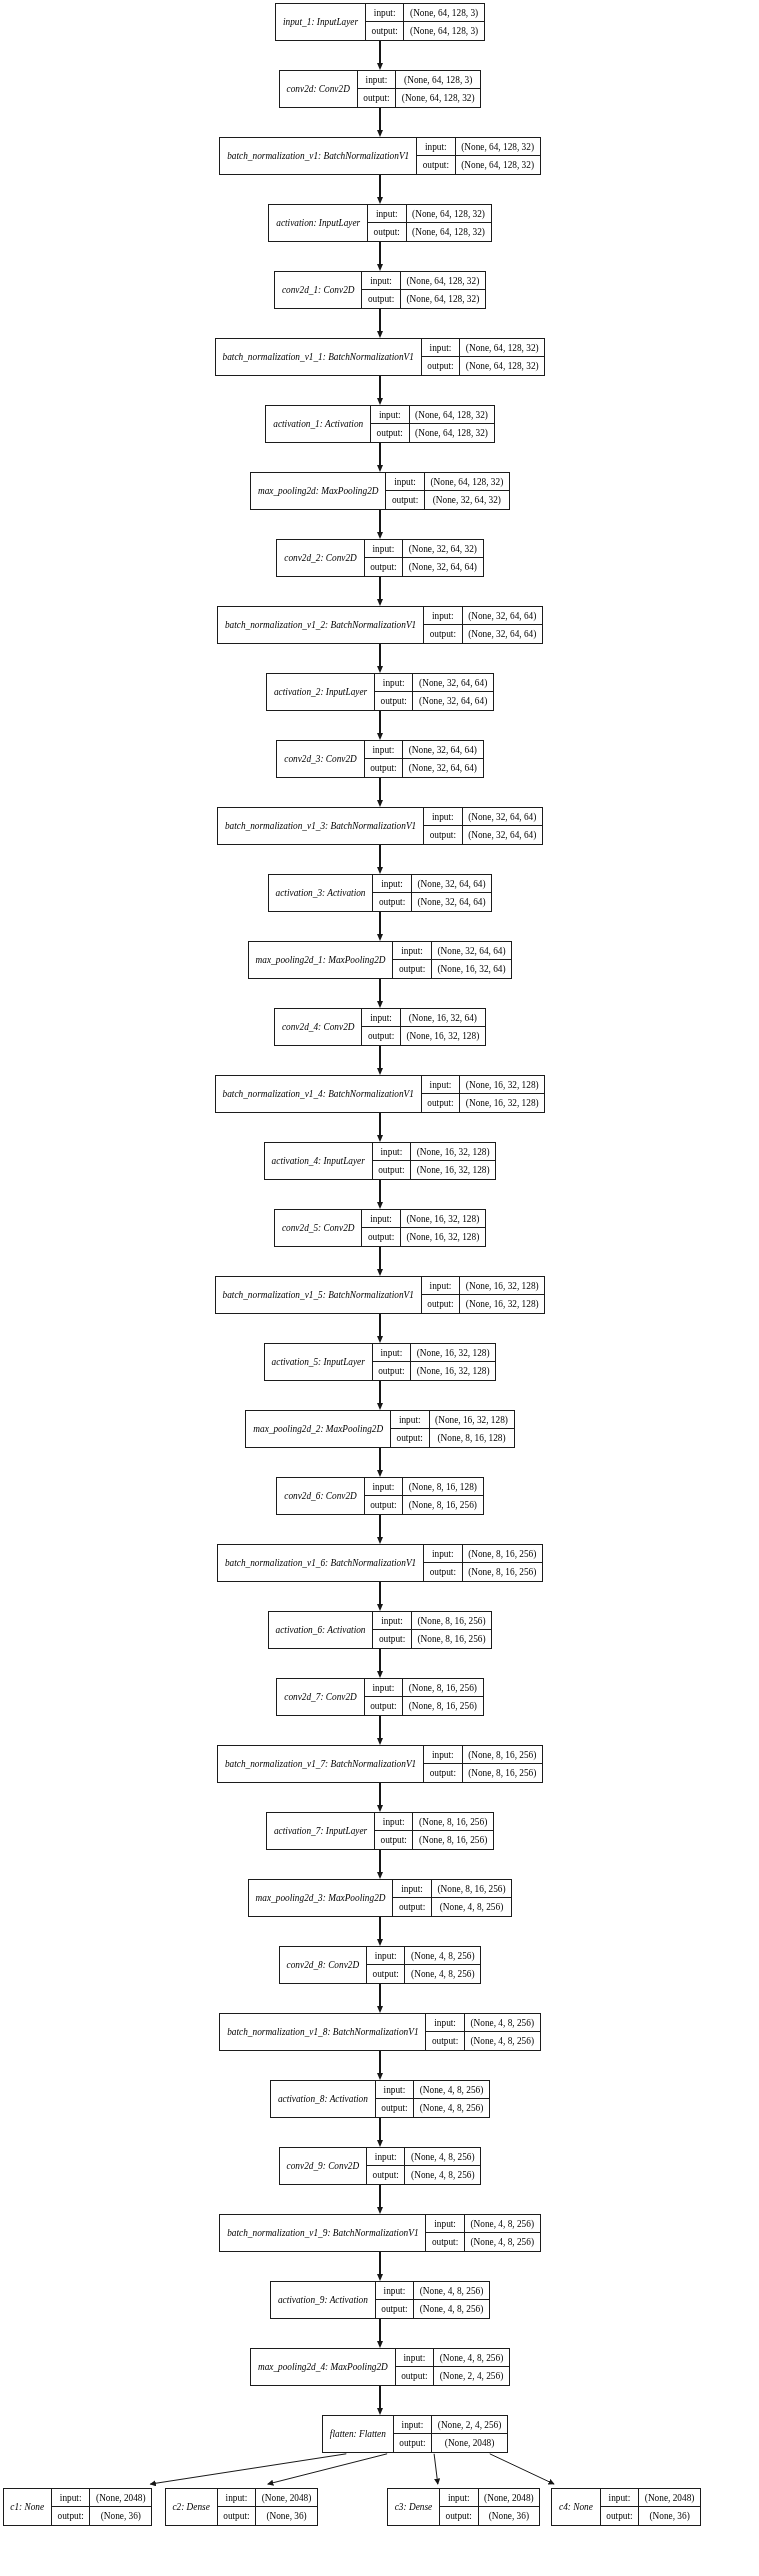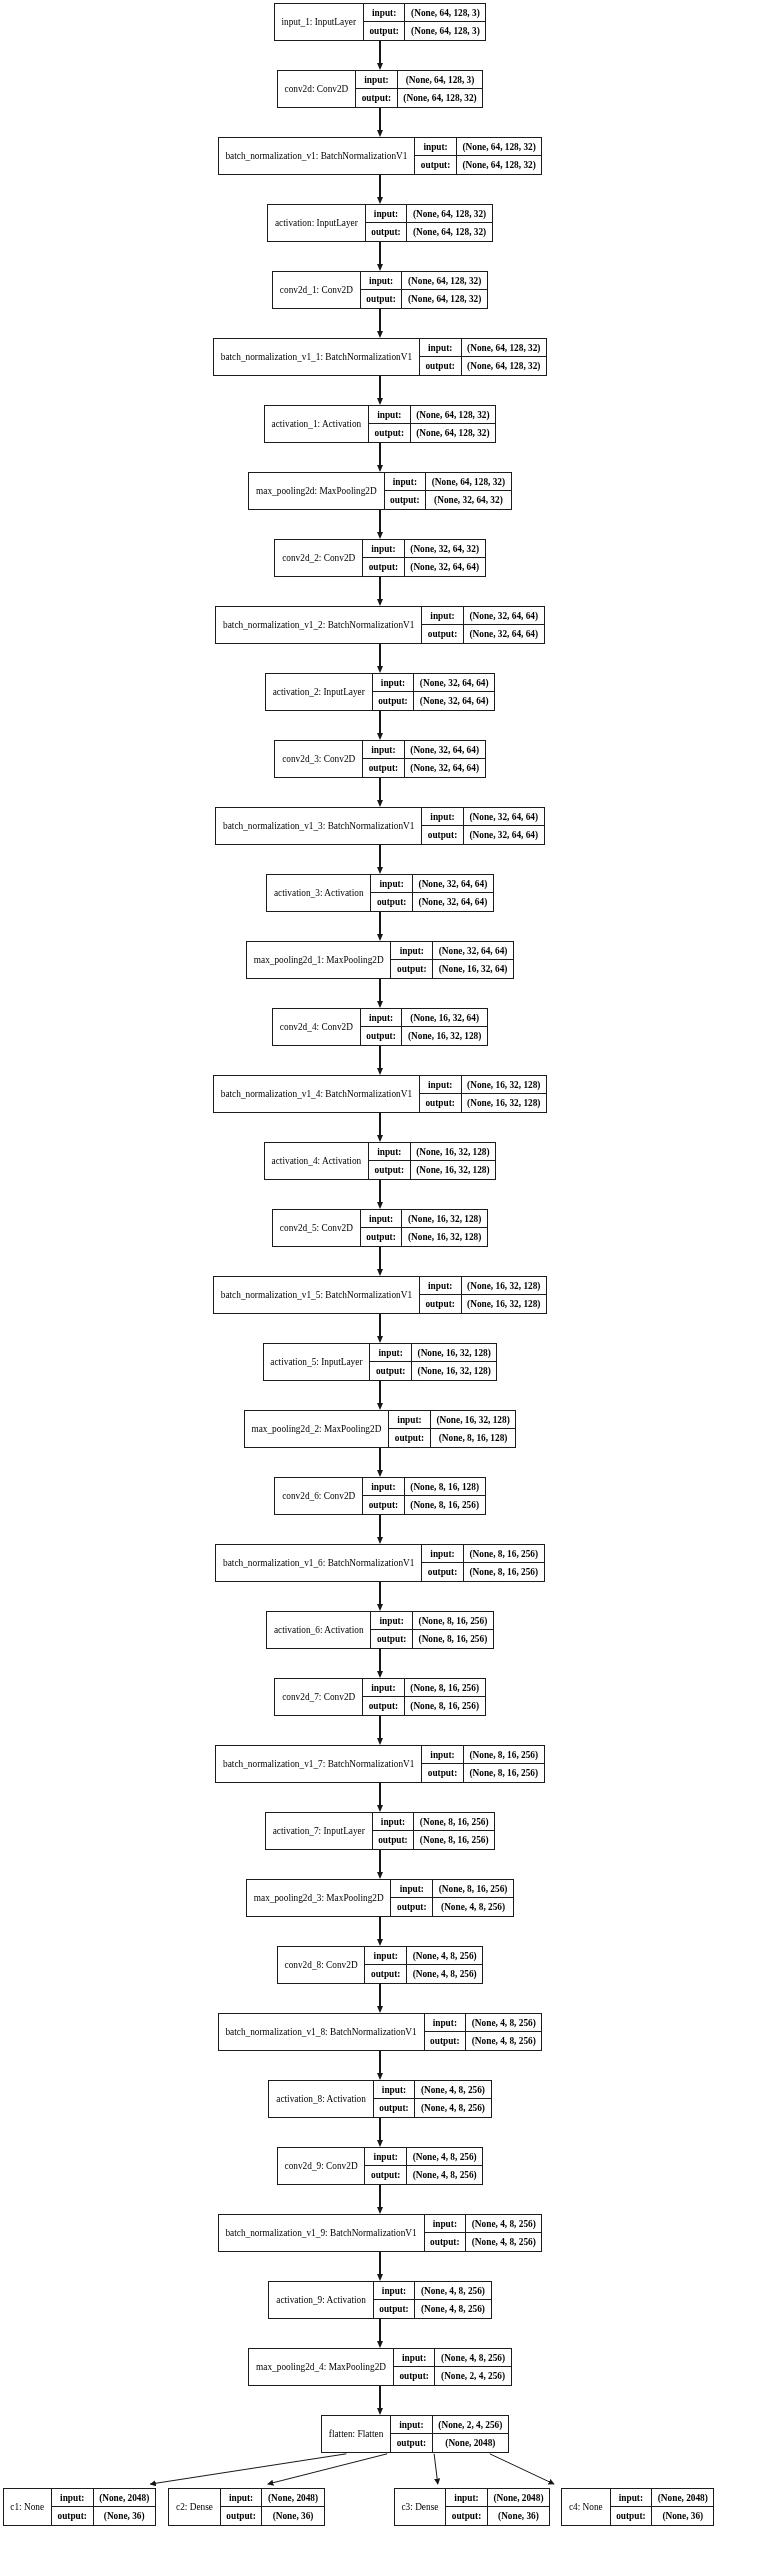--- a/index.html
+++ b/index.html
@@ -28,25 +28,25 @@
     border: 1.1px solid #1c1c1c;
     box-sizing: border-box;
   }
   .node .label-cell {
     display: flex;
     align-items: center;
     padding: 0 6.8px;
     font-size: 9.3px;
     white-space: nowrap;
     border-right: 0.7px solid #1c1c1c;
+    font-style: italic;
   }
   .node .io-grid {
     display: grid;
     grid-template-columns: auto auto;
-    font-weight: bold;
   }
   .node .io-cell {
     display: flex;
     align-items: center;
     justify-content: center;
     font-size: 9.3px;
     white-space: nowrap;
     min-height: 18px;
     padding: 0 5.6px;
     box-sizing: border-box;
@@ -301,21 +301,21 @@
       <div class="io-cell row-top">(None, 16, 32, 128)</div>
       <div class="io-cell io-key">output:</div>
       <div class="io-cell">(None, 16, 32, 128)</div>
     </div>
   </div>
       <div class="edge">
         <div class="edge-line"></div>
         <div class="edge-head"></div>
       </div>
       <div class="node">
-    <div class="label-cell">activation_4: Activation</div>
+    <div class="label-cell">activation_4: InputLayer</div>
     <div class="io-grid">
       <div class="io-cell io-key row-top">input:</div>
       <div class="io-cell row-top">(None, 16, 32, 128)</div>
       <div class="io-cell io-key">output:</div>
       <div class="io-cell">(None, 16, 32, 128)</div>
     </div>
   </div>
       <div class="edge">
         <div class="edge-line"></div>
         <div class="edge-head"></div>

